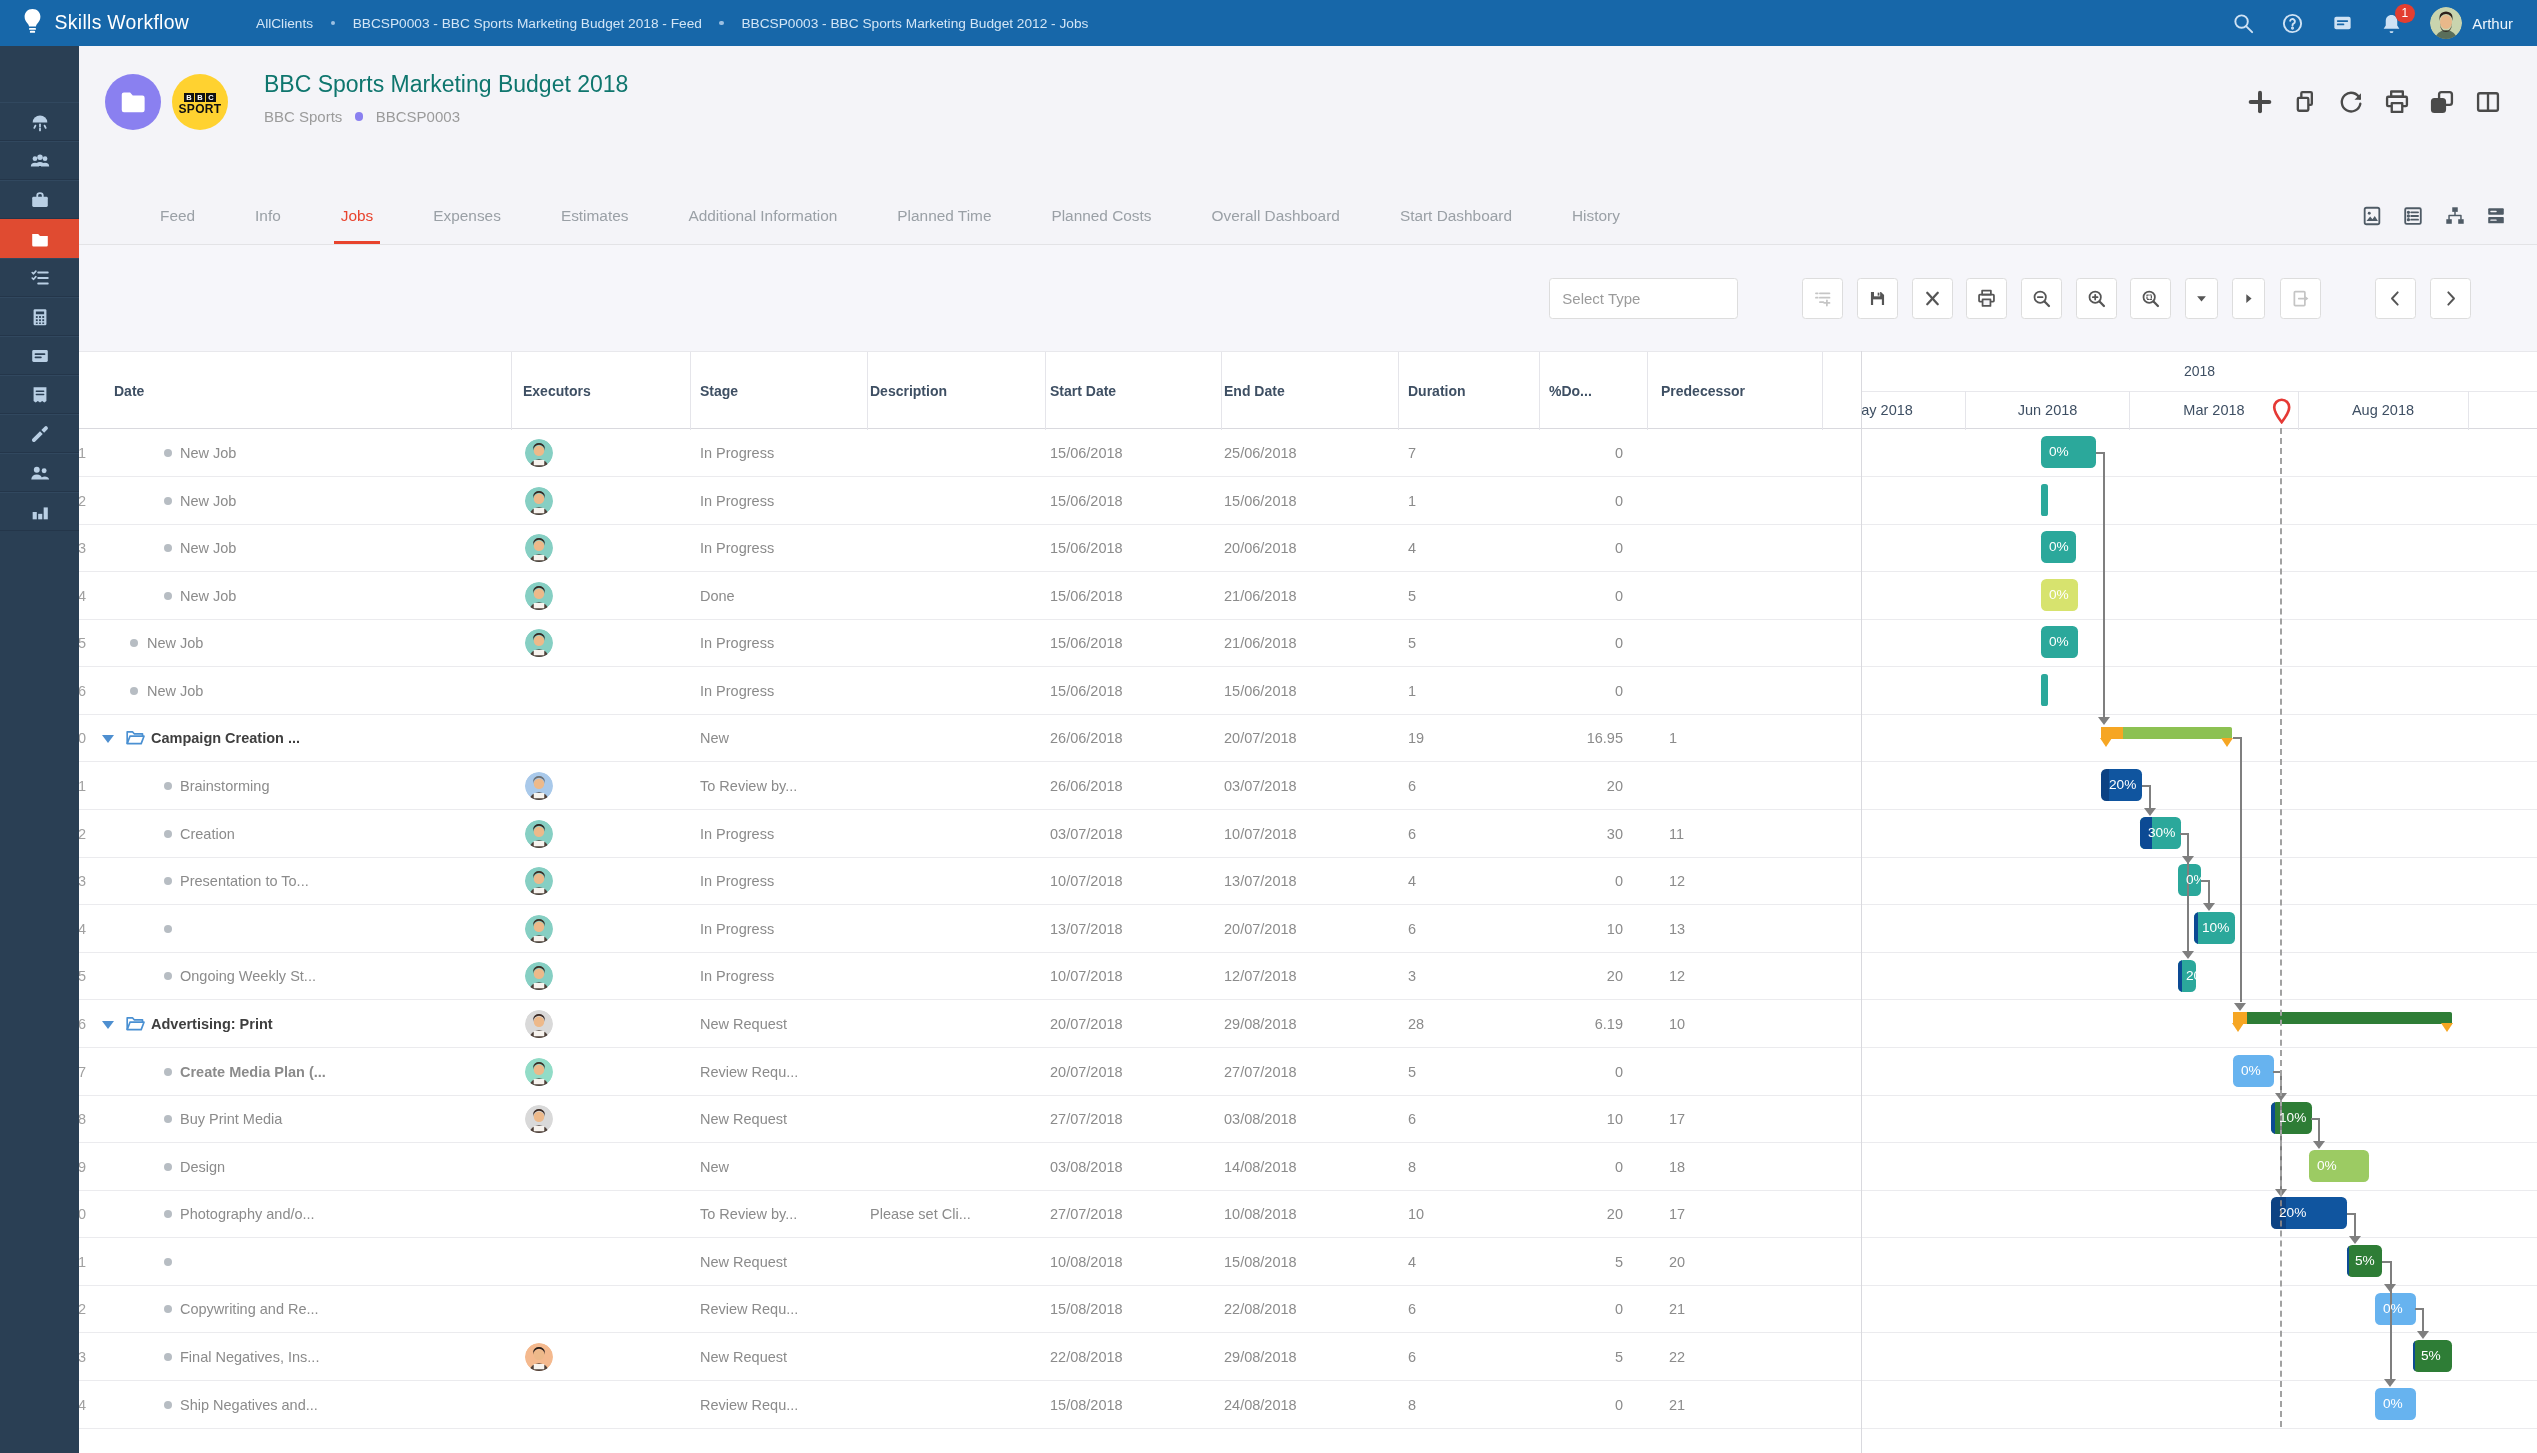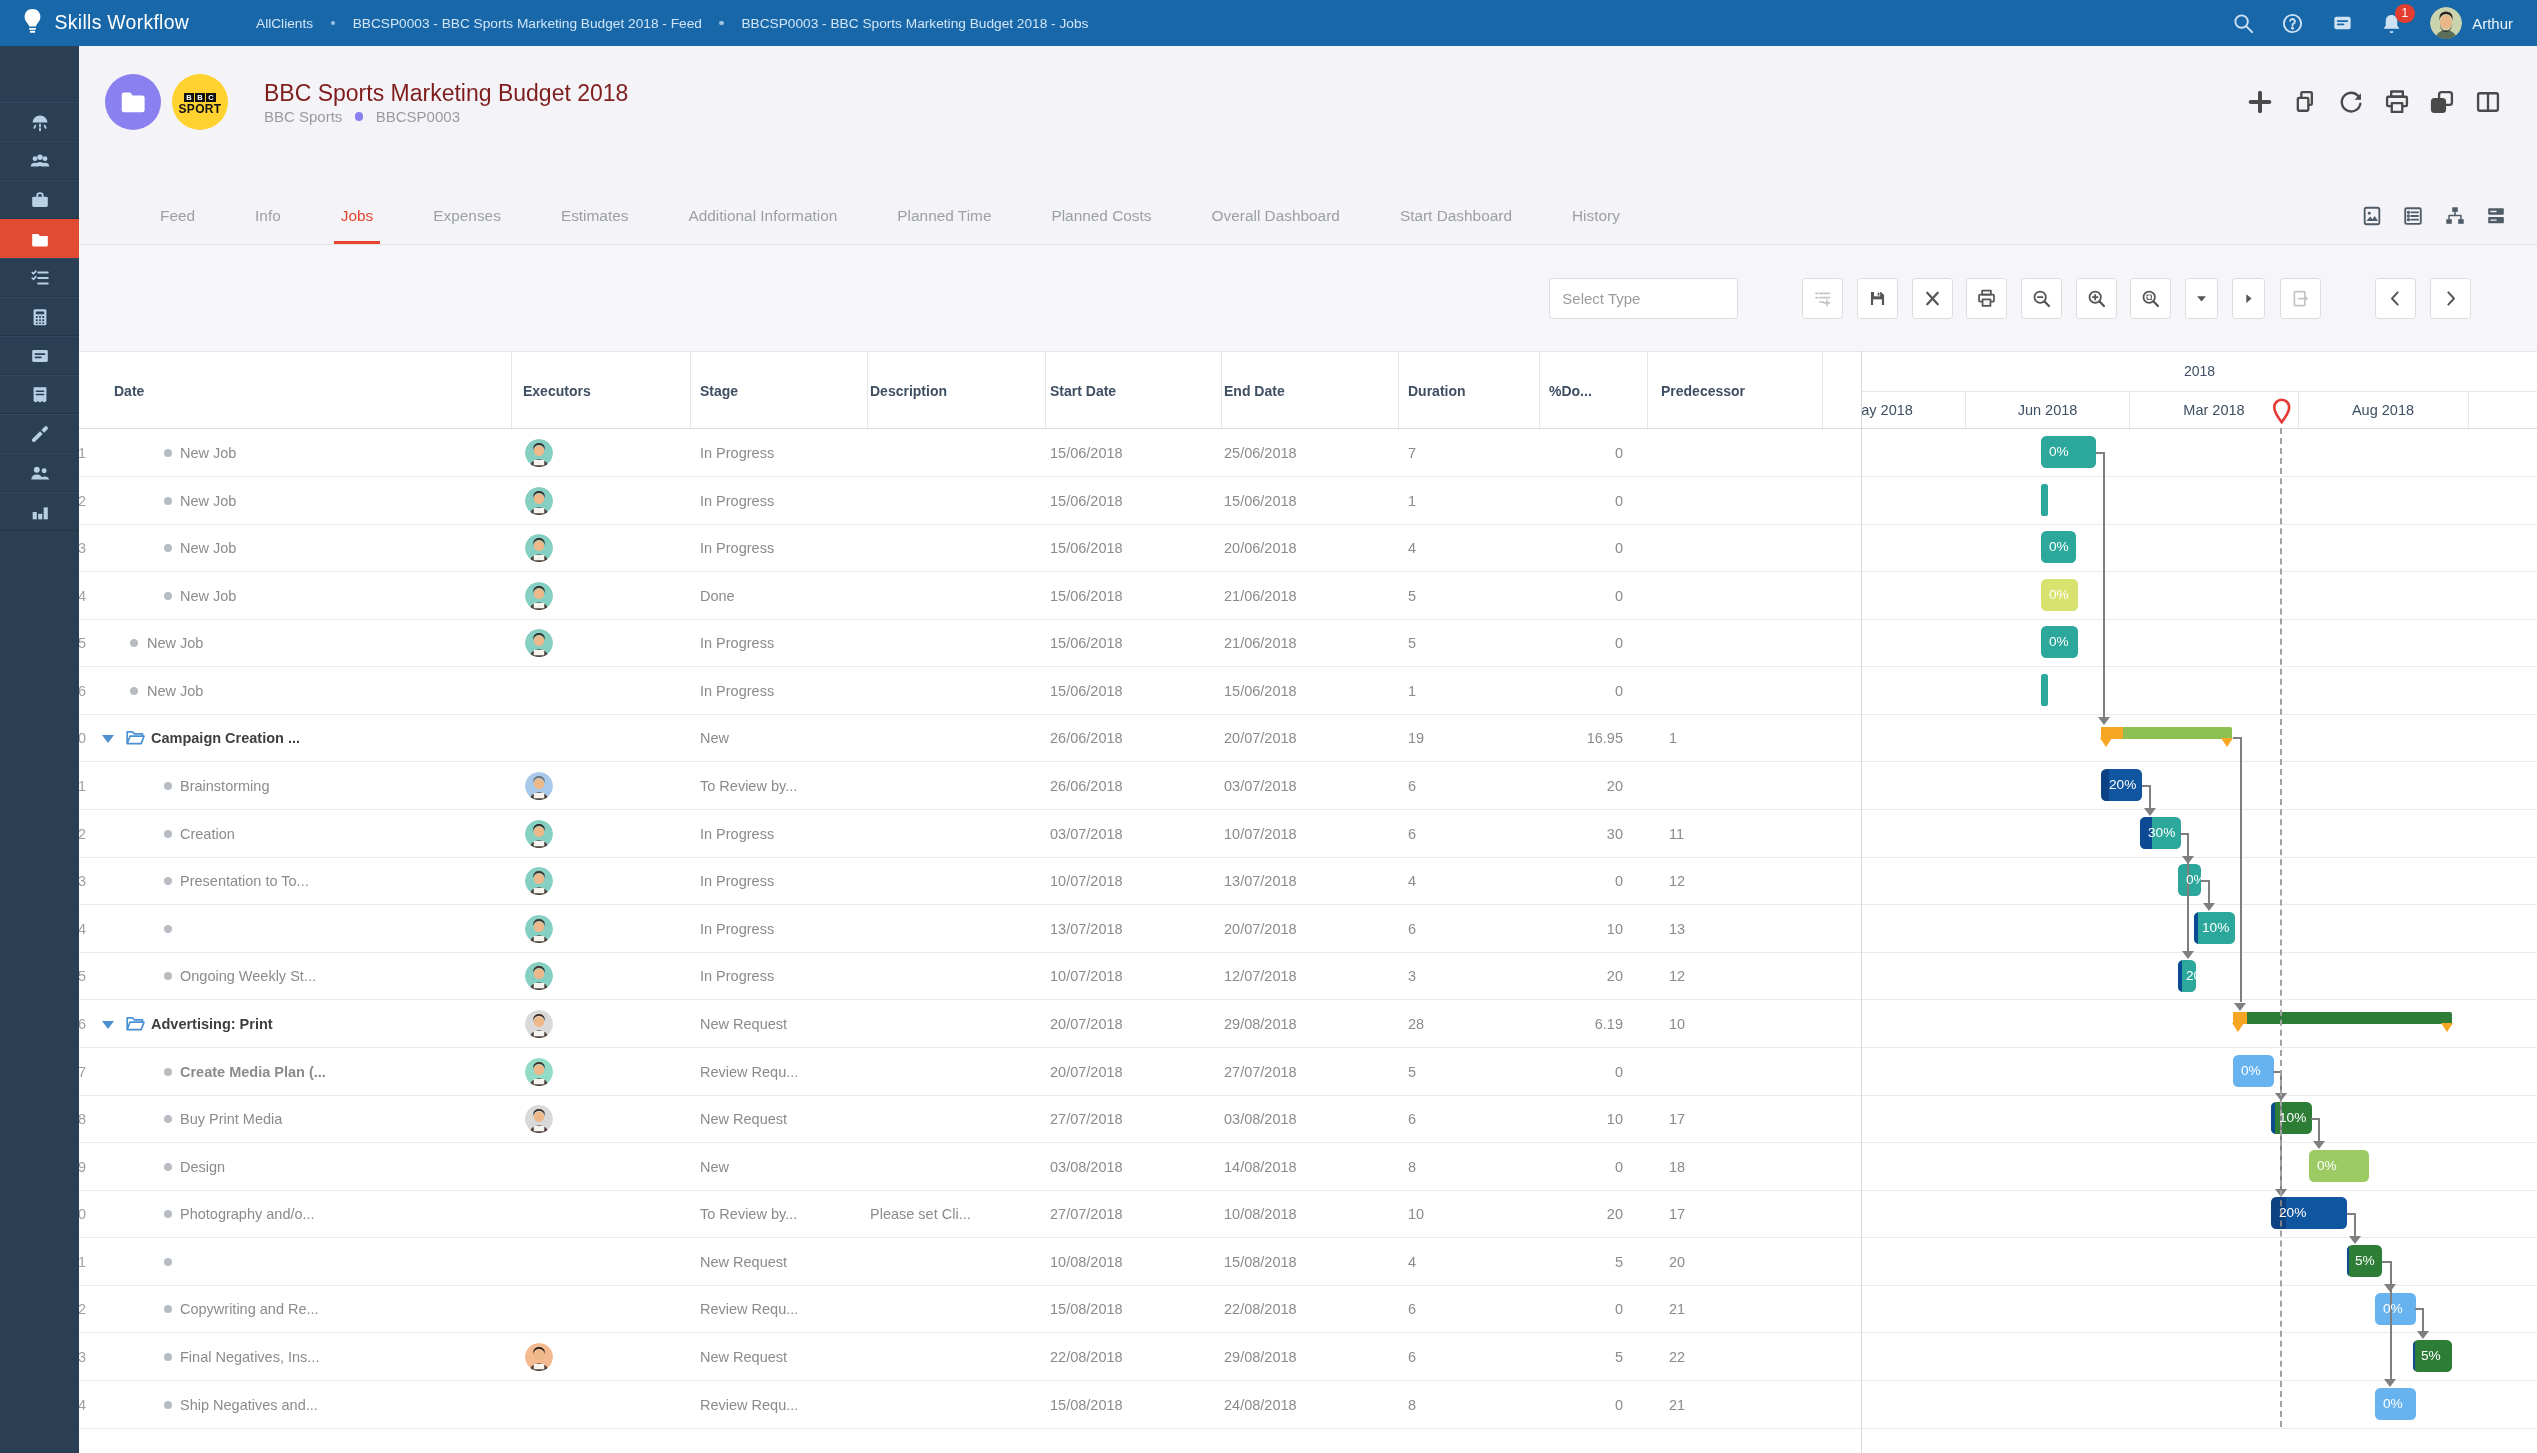--- a/index.html
+++ b/index.html
@@ -32,21 +32,21 @@
   #content { position:absolute; left:79px; top:46px; right:0; bottom:0; background:#fff; }
 
   #project-band { position:absolute; left:0; top:0; right:0; height:141px; background:#f4f4f8; }
   #proj-logos { position:absolute; left:26.4px; top:28px; display:flex; gap:10.6px; }
   .logo-circle { width:56px; height:56px; border-radius:50%; display:flex; align-items:center; justify-content:center; }
   #folder-logo { background:#8a80f0; }
   #bbc-logo { background:#ffd230; flex-direction:column; }
   #bbc-blocks { display:flex; gap:1.3px; margin-top:5.3px; }
   #bbc-blocks span { background:#111; color:#fff; font-size:7.5px; font-weight:bold; width:9.7px; height:9.7px; display:flex; align-items:center; justify-content:center; }
   #bbc-sport { color:#111; font-weight:bold; font-size:12px; letter-spacing:0.3px; }
-  #proj-title { position:absolute; left:185px; top:34px; font-size:23px; color:#7f1d1d; }
+  #proj-title { position:absolute; left:185px; top:25px; font-size:23px; color:#0f766e; }
   #proj-sub { position:absolute; left:185px; top:62px; display:flex; align-items:center; gap:12.3px; font-size:15px; color:#9b9b9b; }
   #proj-sub .pdot { width:8.8px; height:8.8px; border-radius:50%; background:#8a80f0; }
   #proj-actions { position:absolute; right:35px; top:42px; display:flex; gap:17.6px; color:#4a4a4a; }
   .pact { width:28px; height:28px; cursor:pointer; }
   .pact svg { width:28px; height:28px; }
 
   
   #tabbar { position:absolute; left:0; top:141px; right:0; height:58px; background:#f4f4f8; border-bottom:0.9px solid #e3e3e6; display:flex; align-items:stretch; padding-left:51px; }
   .tab { display:flex; align-items:center; padding:0 30px; font-size:15.4px; color:#9aa0a6; cursor:pointer; position:relative; white-space:nowrap; }
   .tab.active { color:#e8432d; }
@@ -112,21 +112,21 @@
             <rect x="10" y="26" width="6" height="2.2" rx="1" fill="#fff"></rect>
           </svg>
       </span>
       <span class="brand-title">Skills Workflow</span>
     </div>
     <div id="breadcrumbs">
         <span class="crumb">AllClients</span>
         <span class="crumb-dot"></span>
         <span class="crumb">BBCSP0003 - BBC Sports Marketing Budget 2018 - Feed</span>
         <span class="crumb-dot"></span>
-        <span class="crumb">BBCSP0003 - BBC Sports Marketing Budget 2018 - Jobs</span>
+        <span class="crumb">BBCSP0003 - BBC Sports Marketing Budget 2012 - Jobs</span>
       </div>
     <div id="nav-right">
         <span class="nav-ico">
           <svg viewBox="0 0 24 24" fill="none" stroke="currentColor" stroke-width="2" stroke-linecap="round" stroke-linejoin="round">
             <circle cx="10" cy="10" r="6.5"></circle>
             <line x1="15.2" y1="15.2" x2="21" y2="21"></line>
           </svg>
         </span>
         <span class="nav-ico">
           <svg viewBox="0 0 24 24" fill="none" stroke="currentColor" stroke-width="2" stroke-linecap="round" stroke-linejoin="round">

